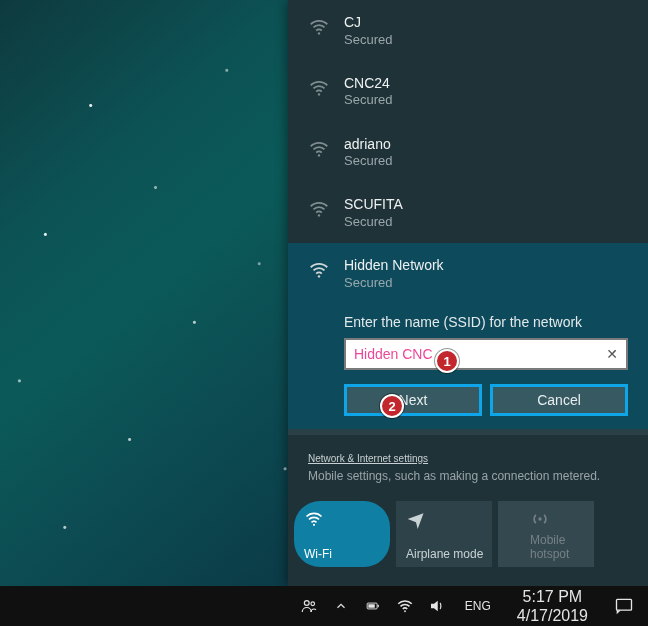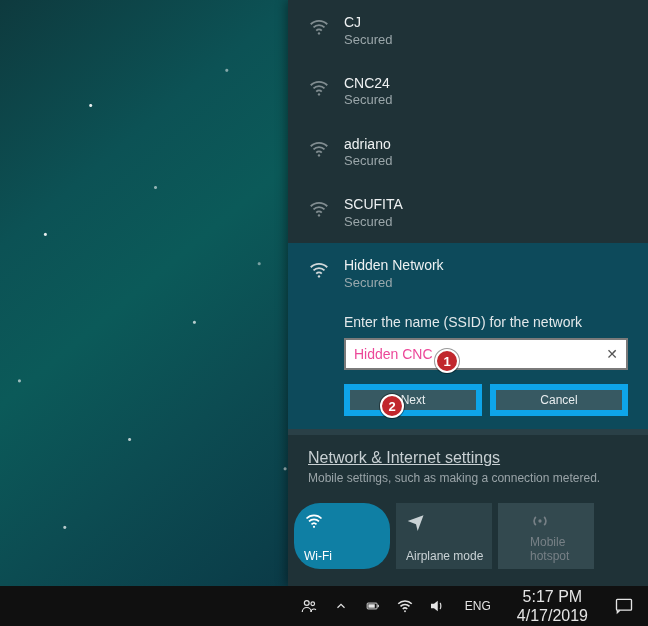--- a/index.html
+++ b/index.html
@@ -49,29 +49,29 @@
     font-size:14px; outline:none;
   }
   .clear-btn {
     position:absolute; right:0; top:0; width:32px; height:32px;
     display:flex; align-items:center; justify-content:center;
     color:#555; cursor:pointer; font-size:14px; background:transparent; border:none;
   }
   .btn-row { display:flex; gap:8px; margin-top:14px; }
   .btn {
     flex:1; height:32px; background:#375962; color:#e8edef;
-    border:6px solid #0ea5e9; cursor:pointer; font-size:12px;
+    border:3px solid #0ea5e9; cursor:pointer; font-size:14px;
   }
 
   .divider { height:6px; background:#2a4047; }
 
   .settings {
     padding:14px 20px 12px 20px;
   }
-  .settings a { color:#c8d0d3; text-decoration:underline; cursor:pointer; font-size:16px; }
+  .settings a { color:#c8d0d3; text-decoration:underline; cursor:pointer; font-size:10px; }
   .settings .sub { color:#9aa4a8; font-size:12px; margin-top:4px; }
 
   .tiles { display:flex; gap:6px; padding:6px 6px; }
   .tile {
     width:96px; height:66px; background:#2d4349; color:#c9d2d5;
     display:flex; flex-direction:column; justify-content:space-between;
     padding:8px 8px 6px 10px; font-size:12px; cursor:pointer; border:none; text-align:left;
   }
   .tile.active { background:#0f7fa4; color:#fff;border-radius:26px; }
   .tile.disabled { background:#33494f; color:#778086; cursor:default;padding-left:32px; }

